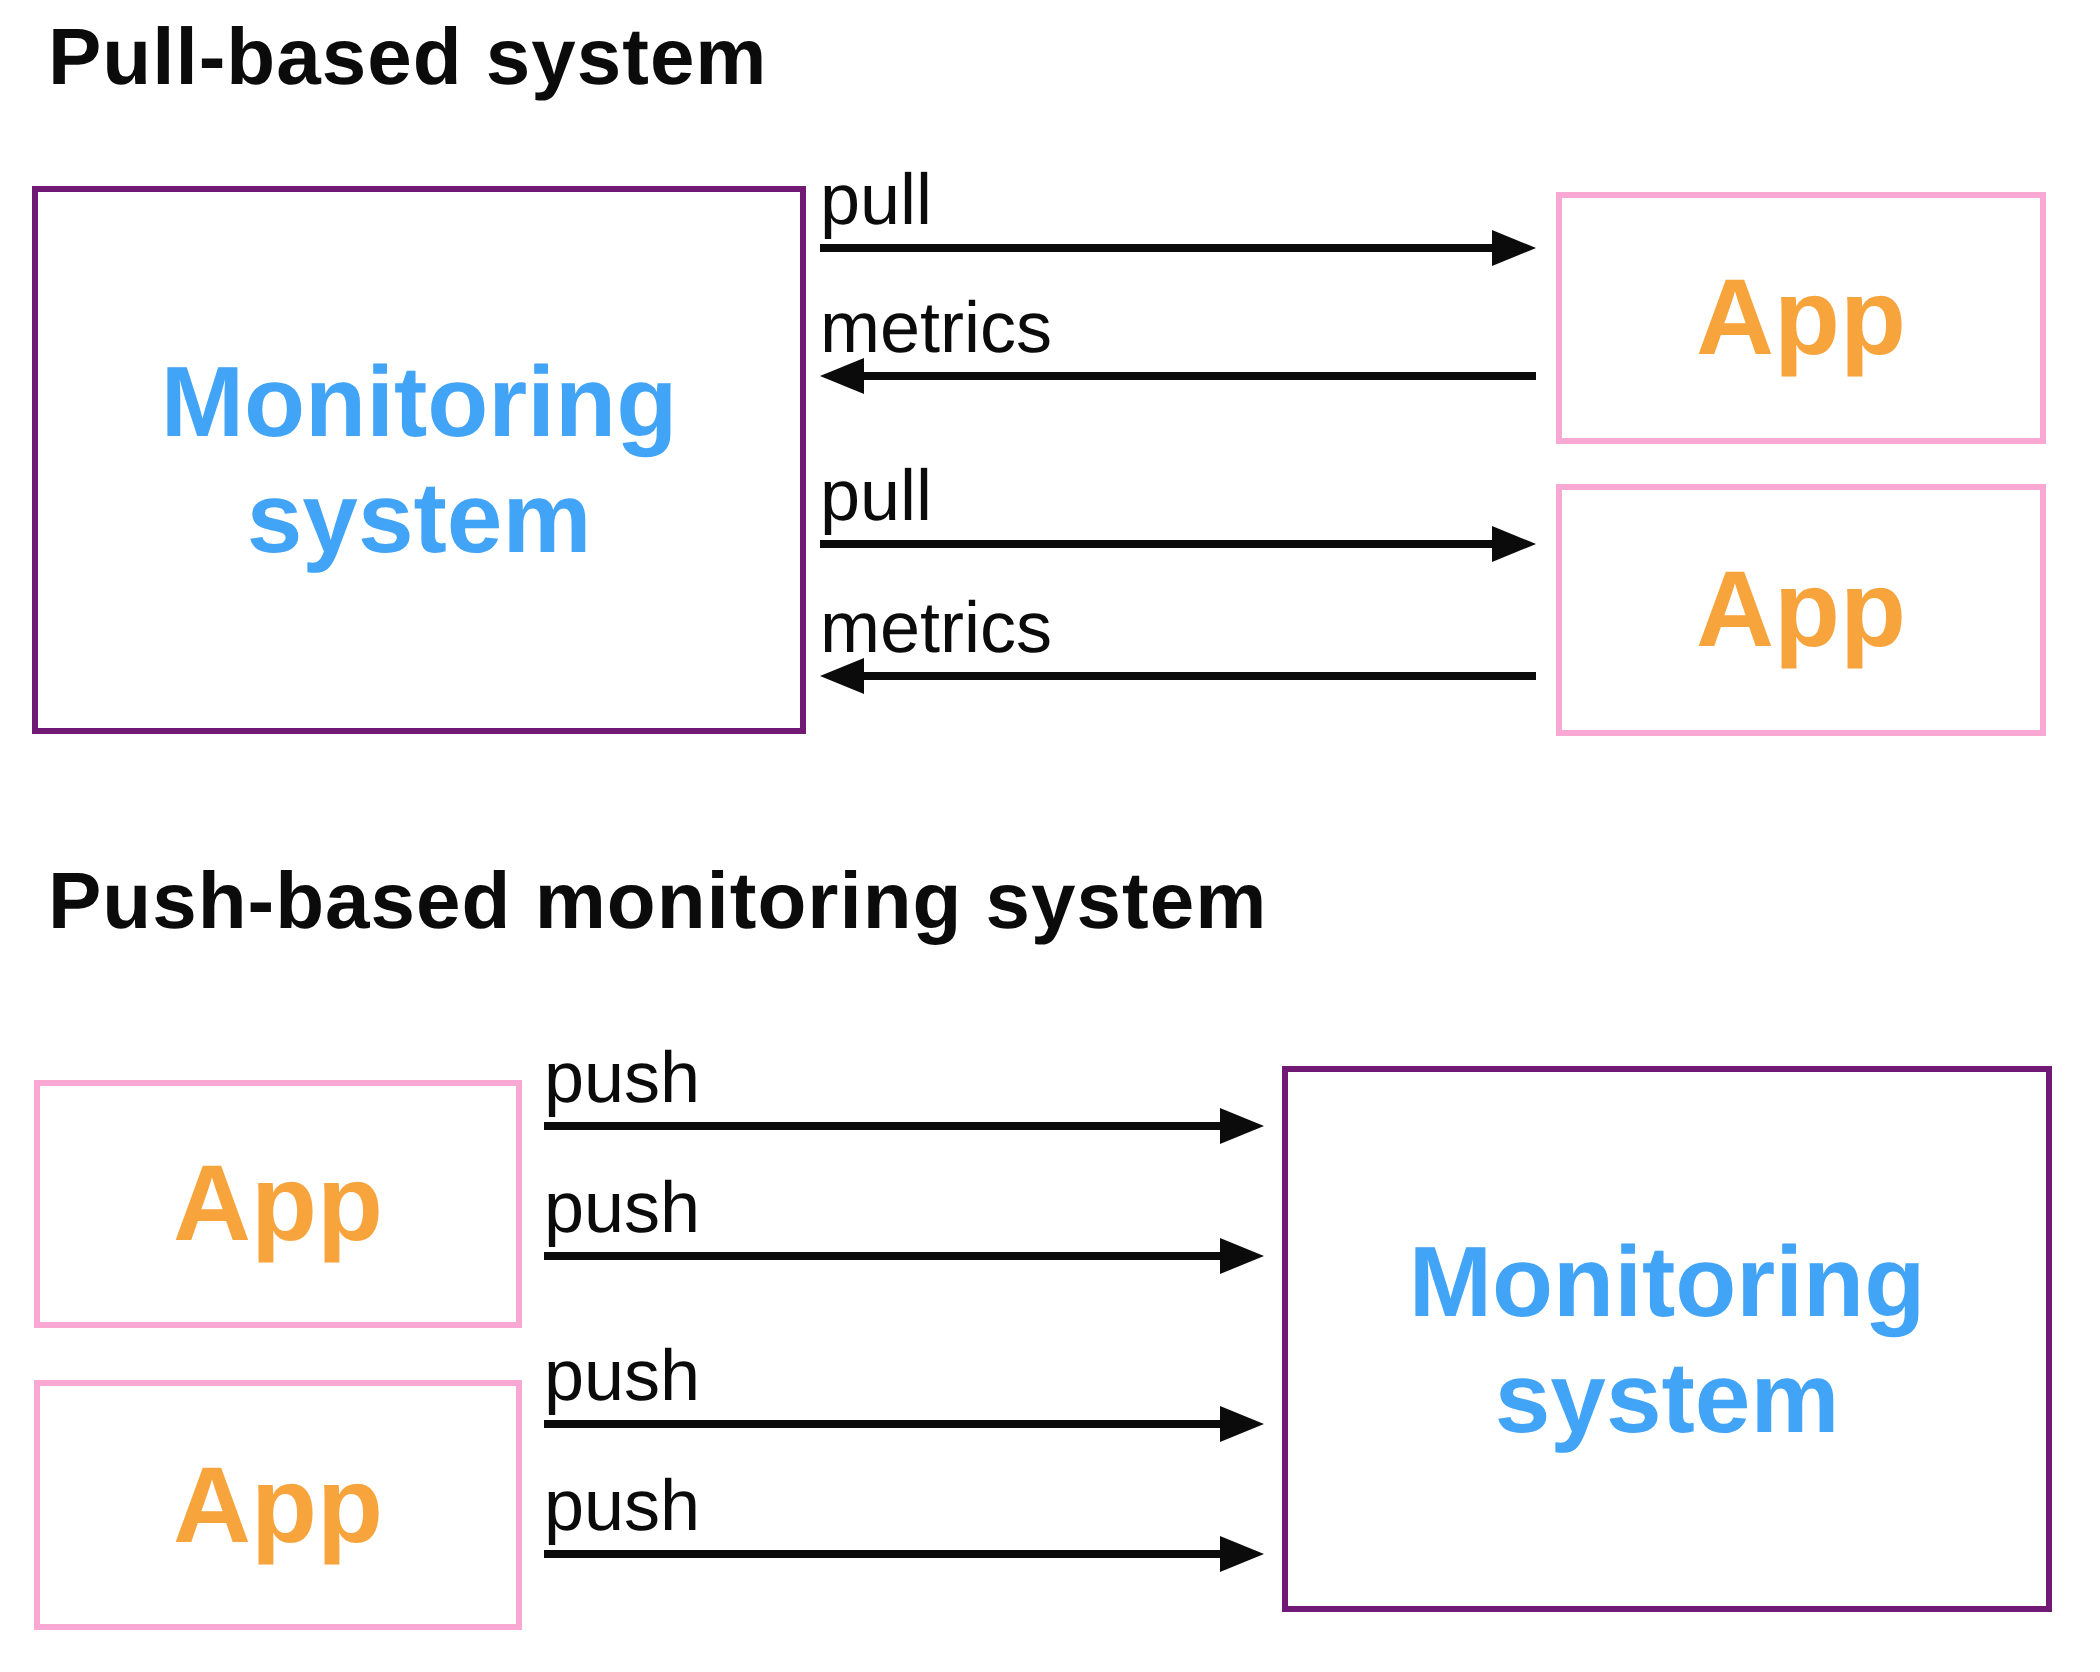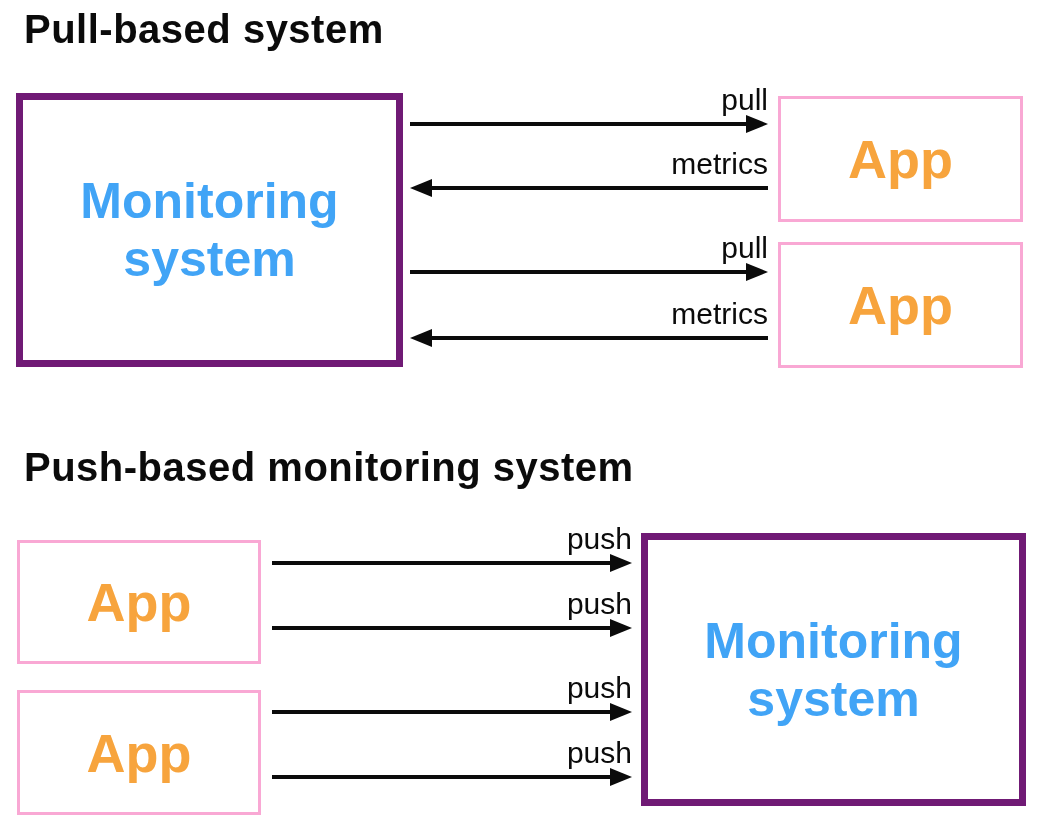--- a/index.html
+++ b/index.html
@@ -23,43 +23,43 @@
   .box{
     position:absolute;
     box-sizing:border-box;
     background:#ffffff;
     display:flex;
     align-items:center;
     justify-content:center;
     text-align:center;
   }
   .blue-box{
-    border:7px solid #701a75;
+    border:3px solid #701a75;
     color:#41a4f6;
     font-weight:bold;
     font-size:50px;
     line-height:58px;
   }
   .blue-box .box-label{width:320px;}
   .orange-box{
     border:3px solid #f9a8d4;
     color:#f7a43d;
     font-weight:bold;
     font-size:54px;
     line-height:60px;
   }
   .arrow{
     position:absolute;
     height:48px;
   }
   .arrow-label{
     position:absolute;
     top:0;left:0;right:0;
-    text-align:right;
-    font-size:30px;
+    text-align:left;
+    font-size:36px;
     line-height:32px;
     color:#0b0b0b;
   }
   .shaft{
     position:absolute;
     top:38px;
     height:4px;
     background:#0b0b0b;
   }
   .arrow.right .shaft{left:0;right:16px;}
@@ -110,21 +110,21 @@
     <span class="shaft"></span>
     <span class="head"></span>
   </div>
 
   <div class="arrow left" style="left:410px;top:298px;width:358px;">
     <span class="arrow-label">metrics</span>
     <span class="shaft"></span>
     <span class="head"></span>
   </div>
 
-  <h1 class="section-title" style="left:24px;top:444px;text-align:center;">Push-based monitoring system</h1>
+  <h1 class="section-title" style="left:24px;top:428px;text-align:center;">Push-based monitoring system</h1>
 
   <div class="box orange-box" style="left:17px;top:540px;width:244px;height:124px;">
     <span>App</span>
   </div>
 
   <div class="box orange-box" style="left:17px;top:690px;width:244px;height:125px;">
     <span>App</span>
   </div>
 
   <div class="box blue-box" style="left:641px;top:533px;width:385px;height:273px;">

